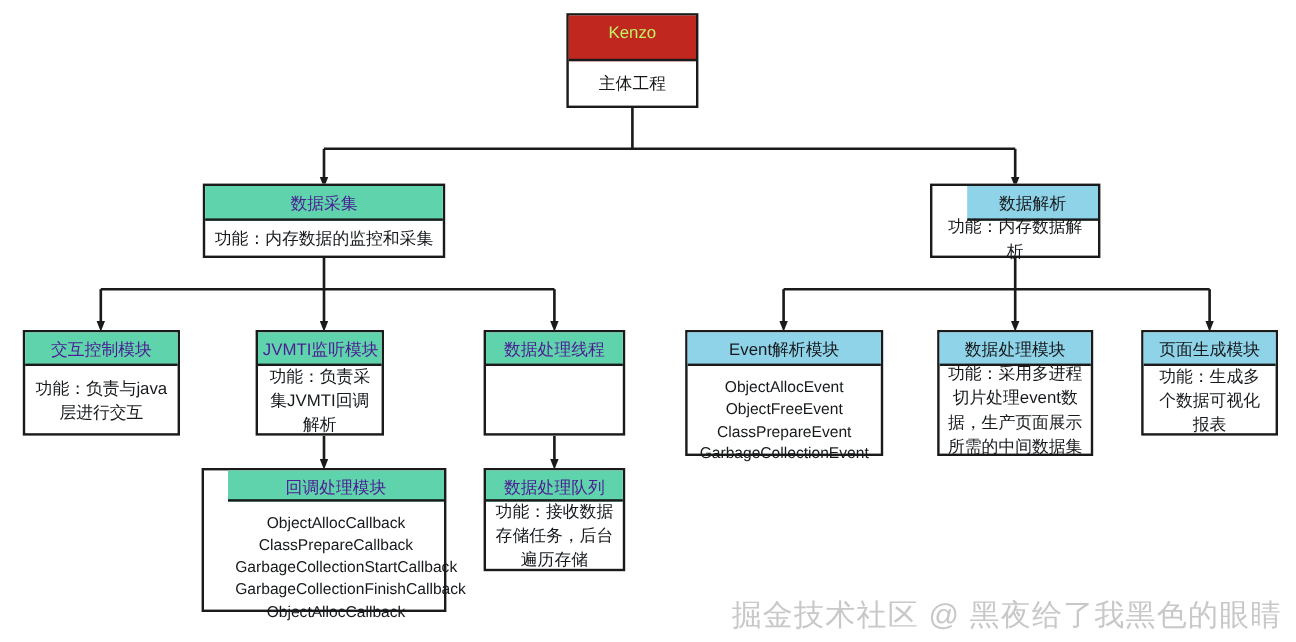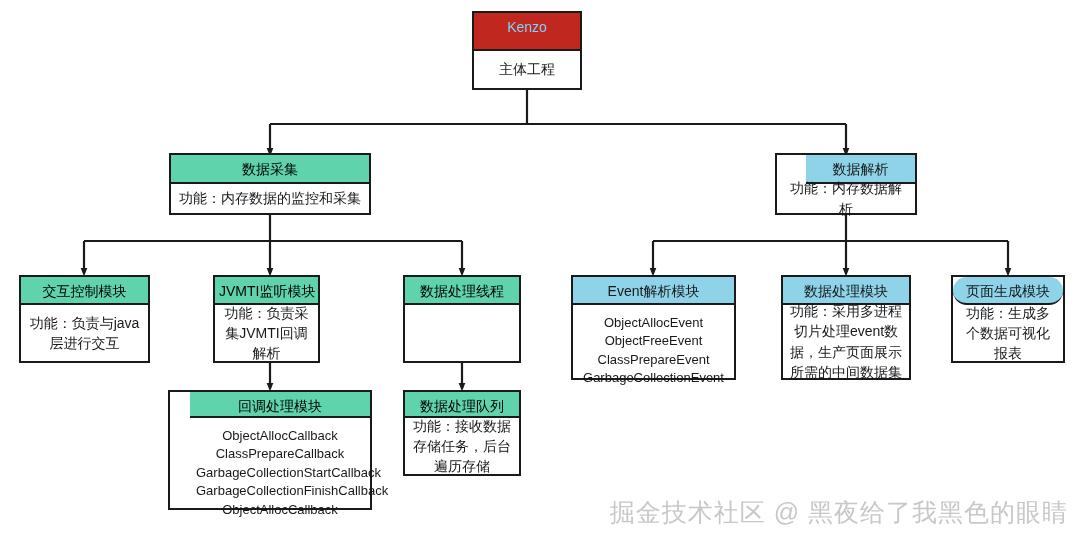--- a/index.html
+++ b/index.html
@@ -46,25 +46,25 @@
     font-size: 14px;
     line-height: 1.45;
     color: #16191c;
     padding: 7px 7px;
     display: flex;
     align-items: center;
     justify-content: center;
   }
   .hdr-red {
     background: #c0281f;
-    color: #7dd3fc;
+    color: #bef264;
   }
   .hdr-green {
     background: #5fd3ab;
-    color: #000000;
+    color: #4c1d95;
   }
   .hdr-blue {
     background: #8ed3e8;
     color: #16191c;
   }
   .body-list {
     display: block;
     text-align: center;
     font-size: 13px;
     line-height: 1.42;
@@ -171,19 +171,19 @@
       <div>GarbageCollectionEvent</div>
     </div>
   </div>
 
   <div class="node" style="left:781px; top:275px; width:130px; height:105px;">
     <div class="node-header hdr-blue" style="height:28px;">数据处理模块</div>
     <div class="node-body" style="height:73px;">功能：采用多进程切片处理event数据，生产页面展示所需的中间数据集</div>
   </div>
 
   <div class="node" style="left:951px; top:275px; width:114px; height:88px;">
-    <div class="node-header hdr-blue" style="height:28px;border-radius:14px;">页面生成模块</div>
+    <div class="node-header hdr-blue" style="height:28px;">页面生成模块</div>
     <div class="node-body" style="height:56px;">功能：生成多个数据可视化报表</div>
   </div>
 
   <div class="watermark">掘金技术社区 @ 黑夜给了我黑色的眼睛</div>
 
 </div>
 
 </body></html>

